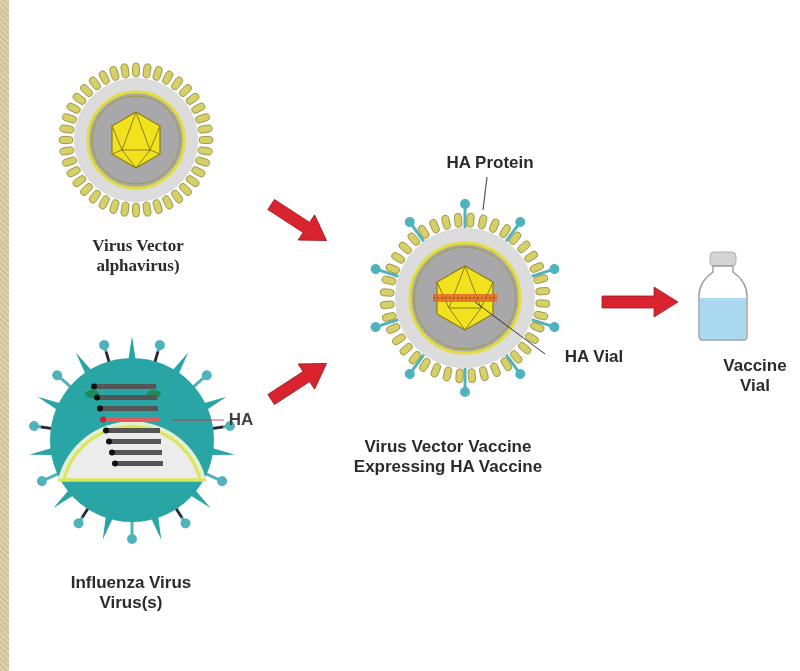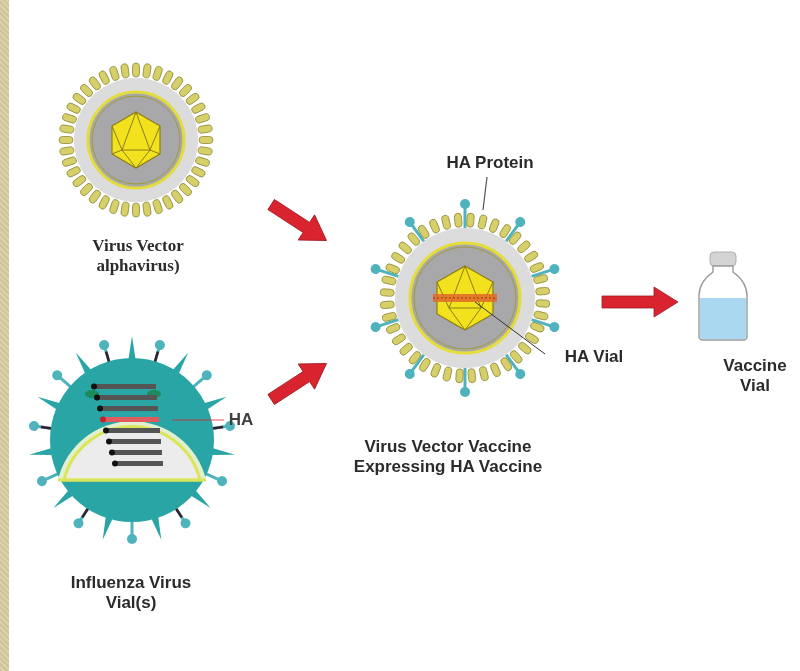--- a/index.html
+++ b/index.html
@@ -305,21 +305,21 @@
 
 <div class="lbl" style="left:138px; top:236px;font-family:Liberation Serif, serif;">
   <div>Virus Vector</div>
   <div>alphavirus)</div>
 </div>
 
 <div class="lbl lbl-red" style="left:241px; top:410px;">HA</div>
 
 <div class="lbl" style="left:131px; top:573px;">
   <div>Influenza Virus</div>
-  <div>Vial(s)</div>
+  <div>Virus(s)</div>
 </div>
 
 <div class="lbl" style="left:490px; top:153px;">HA Protein</div>
 
 <div class="lbl" style="left:594px; top:347px;">HA Vial</div>
 
 <div class="lbl" style="left:448px; top:437px;">
   <div>Virus Vector Vaccine</div>
   <div>Expressing HA Vaccine</div>
 </div>

